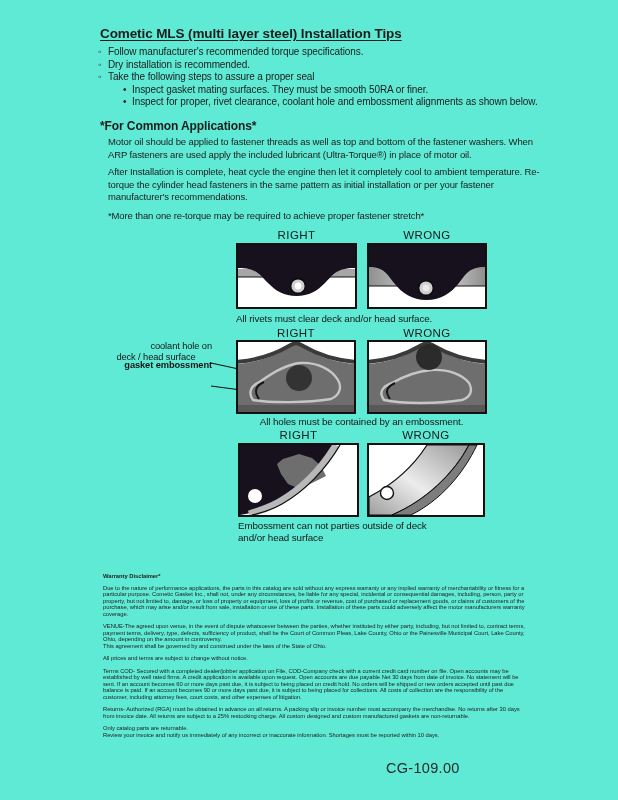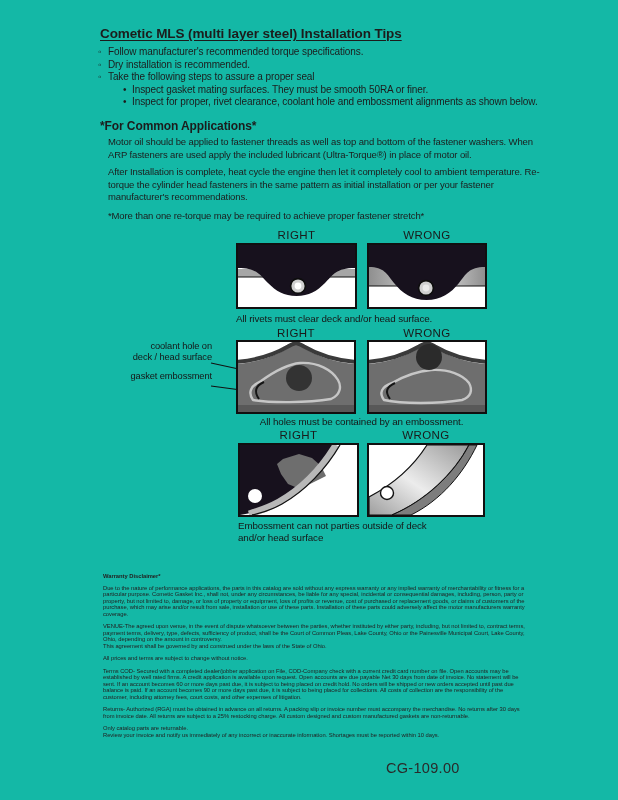--- a/index.html
+++ b/index.html
@@ -1,17 +1,17 @@
 <!DOCTYPE html>
 <html><head>
 <meta charset="utf-8">
 <style>
   html,body { margin:0; padding:0; background:#ffffff; }
   .page {
-    position:relative; width:618px; height:800px; background:#14b8a6;
+    position:relative; width:618px; height:800px; background:#5eead4;
     font-family:"Liberation Sans", sans-serif; color:#1c1c1c; overflow:hidden;
   }
   .title {
     position:absolute; left:100px; top:26px;
     font-size:13.5px; font-weight:bold; letter-spacing:-0.1px;
     text-decoration:underline; text-underline-offset:2px;
   }
   .tips { position:absolute; left:98px; top:46px; width:460px;
     font-size:10px; line-height:12.6px; letter-spacing:-0.1px; }
   .tip.l1::before { content:"◦"; display:inline-block; width:10px; }
@@ -103,23 +103,23 @@
       <circle cx="57" cy="43" r="3.4" fill="#e9e9e9"></circle>
     </svg>
   </div>
   <div class="dcap" style="left:236px; top:313px;">All rivets must clear deck and/or head surface.</div>
 
   <div class="dlabel" style="left:236px; top:327px; width:120px;">RIGHT</div>
   <div class="dlabel" style="left:367px; top:327px; width:120px;">WRONG</div>
 
   <div class="annot" style="left:100px; top:341px; width:112px;">
     <span style="display:block;">coolant hole on</span>
-    <span style="display:block;">deck / head surface</span>
+    <span style="display:block;text-align:center;">deck / head surface</span>
   </div>
-  <div class="annot" style="left:100px; top:371px; width:112px;">gasket embossment</div>
+  <div class="annot" style="left:100px; top:360px; width:112px;font-weight:bold;">gasket embossment</div>
 
   <svg class="leader" width="110" height="45" viewBox="0 0 110 45">
     <line x1="6" y1="8" x2="89" y2="26" stroke="#111" stroke-width="1.1"></line>
     <line x1="6" y1="31" x2="58" y2="38" stroke="#111" stroke-width="1.1"></line>
   </svg>
 
   <div class="dbox" style="left:236px; top:340px; width:120px; height:74px;">
     <svg width="116" height="70" viewBox="0 0 116 70">
       <rect width="116" height="70" fill="#ffffff"></rect>
       <path d="M0,22 C21,20 39,13 50,6 C54,3.5 56,2.5 58,2.5 C60,2.5 62,3.5 66,6 C77,13 95,20 116,22 V70 H0 Z" fill="#6e6e6e"></path>

